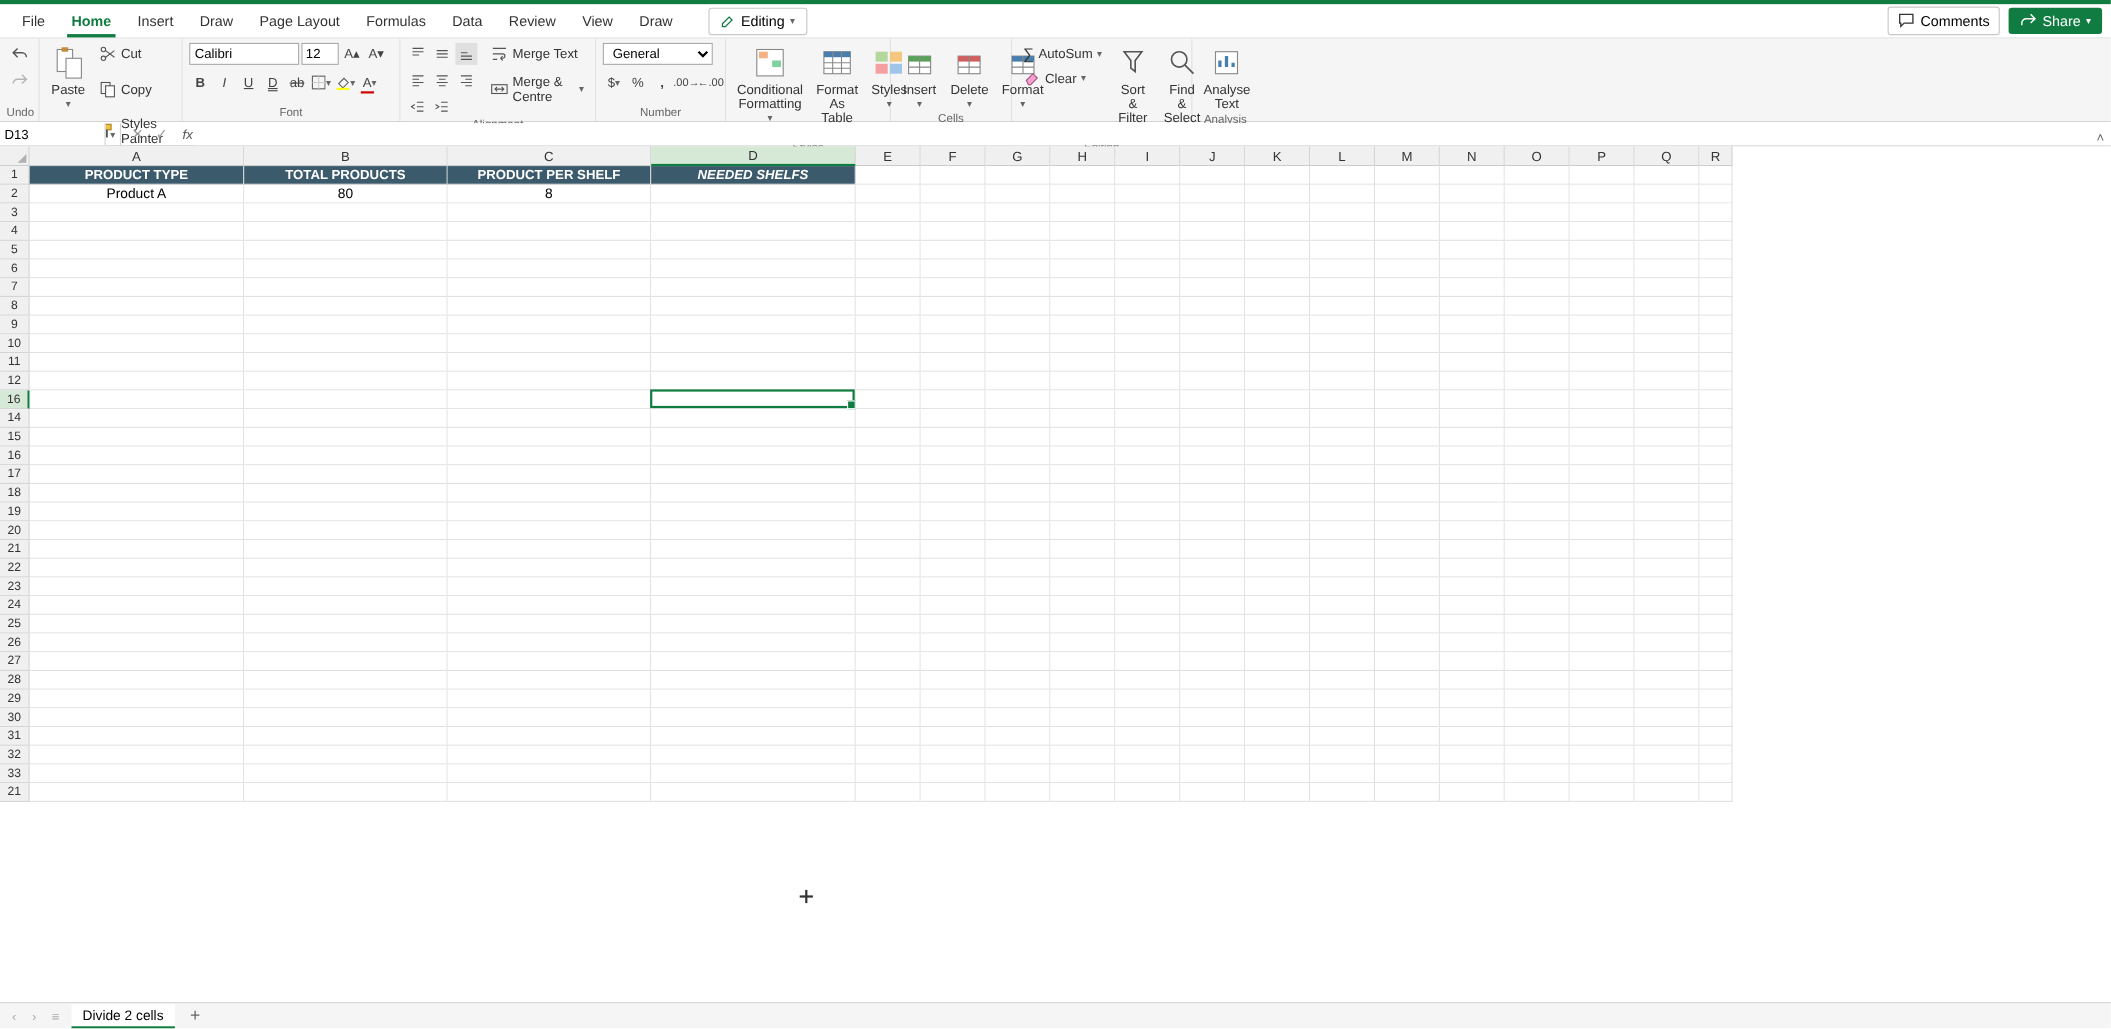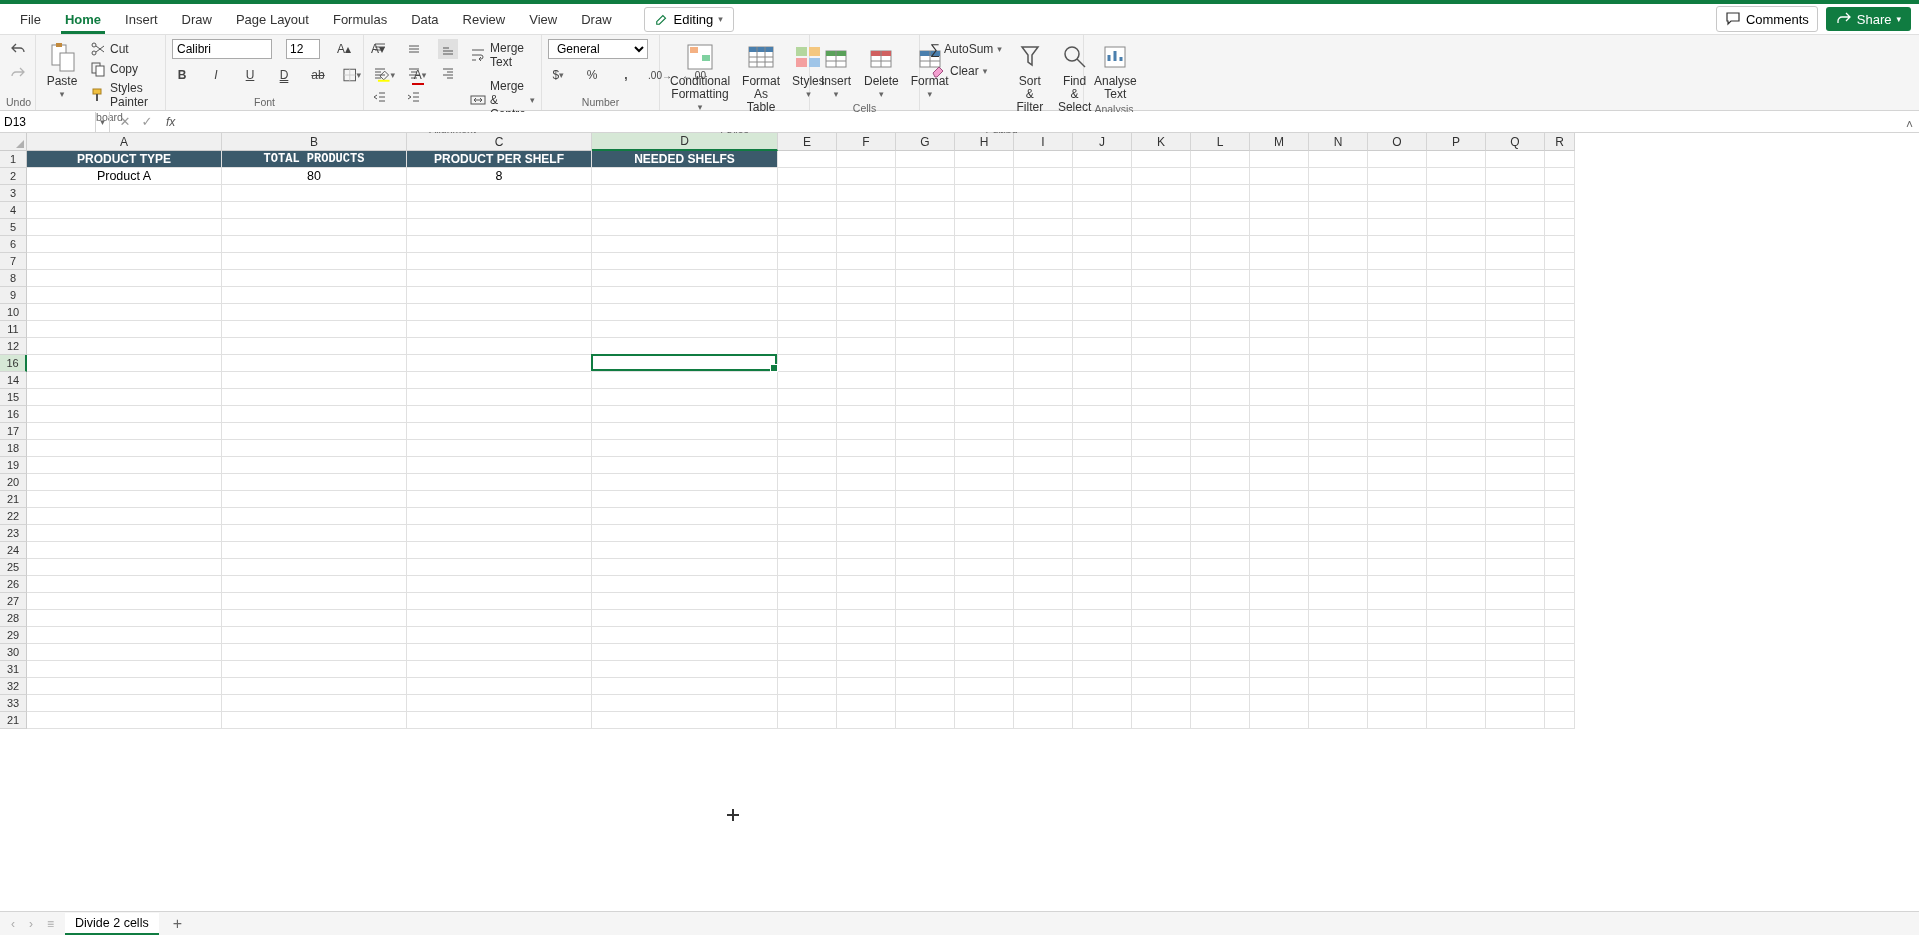--- a/index.html
+++ b/index.html
@@ -23,25 +23,25 @@
 .ribbon { height:76px; background:#f5f5f5; display:flex; border-bottom:1px solid #d4d4d4; }
 .rib-group { display:flex; flex-direction:column; border-right:1px solid #e1e1e1; padding:2px 6px 0 6px; }
 .rib-body { flex:1; display:flex; align-items:flex-start; gap:4px; padding-top:2px; }
 .rib-label { text-align:center; font-size:10.5px; color:#666; padding-bottom:2px; }
 .ico-btn { display:flex; align-items:center; gap:4px; padding:2px 4px; font-size:12px; color:#333; cursor:pointer; border-radius:2px; }
 .ico-btn.col { flex-direction:column; gap:2px; text-align:center; line-height:1.1; }
 .ico-btn svg { flex-shrink:0; }
 .small-icon { width:16px; height:16px; }
 .big-icon { width:32px; height:32px; }
 .dd3 { font-size:9px; color:#666; }
-.split-v { display:flex; flex-direction:column; gap:0; }
+.split-v { display:flex; flex-direction:column; gap:12px; }
 .fontname { width:100px; height:20px; border:1px solid #aaa; font-size:12px; padding:0 4px; background:#fff; }
 .fontsize { width:34px; height:20px; border:1px solid #aaa; font-size:12px; padding:0 3px; background:#fff; }
 .numfmt { width:100px; height:20px; border:1px solid #aaa; font-size:12px; padding:0 4px; background:#fff; }
-.row-icons { display:flex; gap:14px; align-items:flex-end; }
+.row-icons { display:flex; gap:2px; align-items:flex-end; }
 .row-icons .sq { width:20px; height:20px; border:1px solid transparent; display:flex; align-items:center; justify-content:center; font-size:12px; cursor:pointer; color:#444; }
 .row-icons .sq svg { width:14px; height:14px; }
 .collapse-ribbon { position:absolute; right:6px; top:118px; font-size:12px; color:#666; cursor:pointer; }
 
 
 .namebox-row { height:22px; display:flex; align-items:center; border-bottom:1px solid #d4d4d4; background:#fff; }
 .namebox { width:96px; height:20px; border:none; border-right:1px solid #d4d4d4; font-size:12px; padding:0 4px; }
 .namebox-dd { width:14px; text-align:center; color:#666; font-size:9px; border-right:1px solid #d4d4d4; cursor:pointer; height:20px; line-height:20px;}
 .fx-btns { display:flex; gap:0; padding:0 4px; }
 .fx-btn { width:22px; height:20px; display:flex; align-items:center; justify-content:center; color:#999; cursor:pointer; font-size:13px; }
@@ -507,23 +507,23 @@
       <div class="rh">29</div>
       <div class="rh">30</div>
       <div class="rh">31</div>
       <div class="rh">32</div>
       <div class="rh">33</div>
       <div class="rh">21</div>
     </div>
   <div class="cells" id="cells">
       <div class="cell-row">
         <div class="cell hdr" style="width: 195px;">PRODUCT TYPE</div>
-        <div class="cell hdr" style="width: 185px; font-family: Liberation Mono, monospace;">TOTAL PRODUCTS</div>
+        <div class="cell hdr" style="width: 185px;">TOTAL PRODUCTS</div>
         <div class="cell hdr" style="width: 185px;">PRODUCT PER SHELF</div>
-        <div class="cell hdr" style="width: 186px;">NEEDED SHELFS</div>
+        <div class="cell hdr" style="width: 186px; font-style: italic;">NEEDED SHELFS</div>
         <div class="cell" style="width: 59px;"></div>
         <div class="cell" style="width: 59px;"></div>
         <div class="cell" style="width: 59px;"></div>
         <div class="cell" style="width: 59px;"></div>
         <div class="cell" style="width: 59px;"></div>
         <div class="cell" style="width: 59px;"></div>
         <div class="cell" style="width: 59px;"></div>
         <div class="cell" style="width: 59px;"></div>
         <div class="cell" style="width: 59px;"></div>
         <div class="cell" style="width: 59px;"></div>

